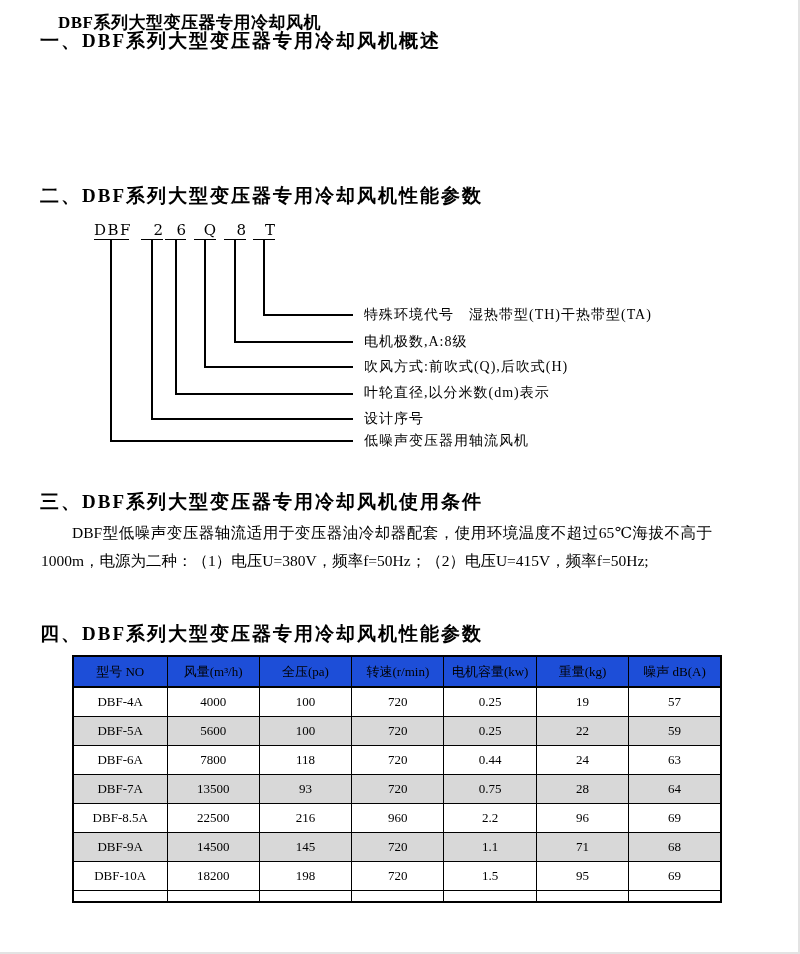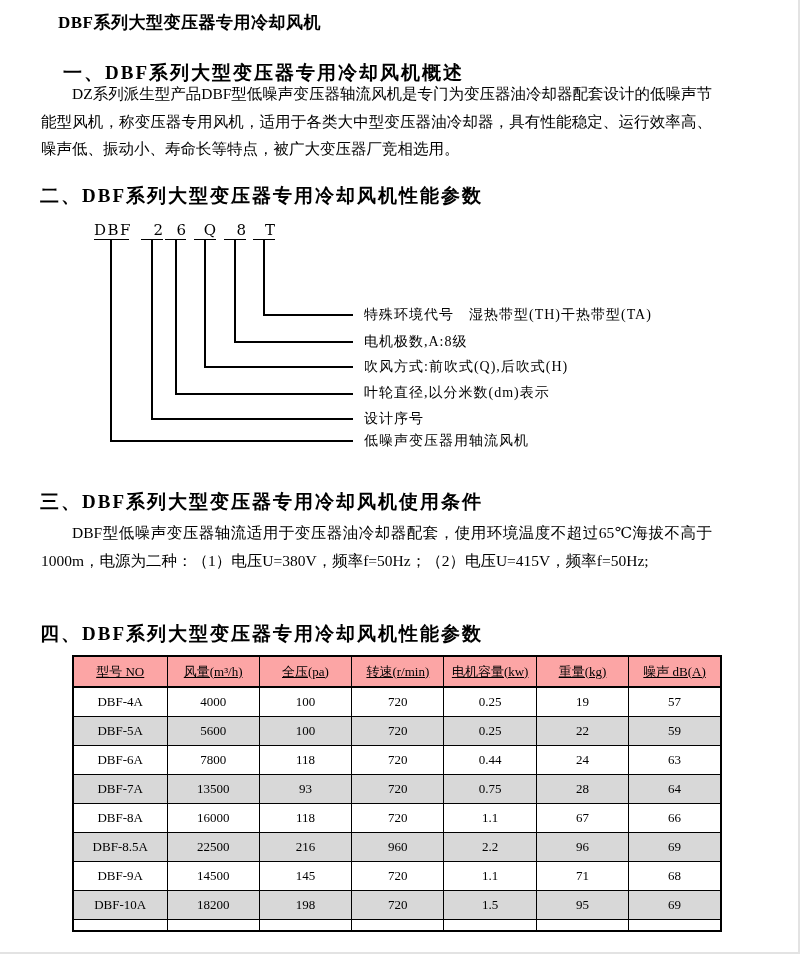--- a/index.html
+++ b/index.html
@@ -11,21 +11,21 @@
     border-right:2px solid #e3e3e3; border-bottom:2px solid #e3e3e3;
   }
   .doc-title {
     position:absolute; top:11px; left:58px;
     font-size:17px; font-weight:bold; letter-spacing:0.5px; white-space:nowrap;text-align:right;
   }
   .sec-heading {
     position:absolute; left:40px;
     font-size:19px; font-weight:bold; letter-spacing:2px; white-space:nowrap;
   }
-  .sh1 { top:60px;margin-left:23px; }
+  .sh1 { top:28px; }
   .sh2 { top:183px; }
   .sh3 { top:489px; }
   .sh4 { top:621px; }
   .para {
     position:absolute; left:41px; width:671px;
     font-size:15.5px; line-height:27.5px;
     text-align:justify; text-indent:2em;
   }
   .para1 { top:80px; }
   .para3 { top:519px; }
@@ -77,35 +77,34 @@
   }
   table.perf {
     border-collapse:collapse; table-layout:fixed; width:650px;
     border:2px solid #000; font-size:13px;
   }
   table.perf th, table.perf td {
     border:1px solid #000; text-align:center; vertical-align:middle;
     font-weight:normal; padding:0; overflow:hidden; white-space:nowrap;
   }
   table.perf thead th {
-    height:31px; background:#fca5a5; border-bottom:2.5px solid #000;text-decoration:underline;
+    height:31px; background:#1d4ed8; border-bottom:2.5px solid #000;
   }
   table.perf tbody td { height:29px; background:#ffffff; }
   table.perf tbody tr:nth-child(even) td { background:#d8d8d8; }
   table.perf tbody tr.partial td { height:12px; background:#ffffff; }
 </style>
 </head>
 <body>
 
 <div class="page">
 
   <div class="doc-title">DBF系列大型变压器专用冷却风机</div>
 
   <div class="sec-heading sh1">一、DBF系列大型变压器专用冷却风机概述</div>
-  <p class="para para1">DZ系列派生型产品DBF型低噪声变压器轴流风机是专门为变压器油冷却器配套设计的低噪声节能型风机，称变压器专用风机，适用于各类大中型变压器油冷却器，具有性能稳定、运行效率高、噪声低、振动小、寿命长等特点，被广大变压器厂竞相选用。</p>
 
   <div class="sec-heading sh2">二、DBF系列大型变压器专用冷却风机性能参数</div>
 
   <div class="diagram">
     <span class="cp cp1">DBF</span>
     <span class="cp cp2">2</span>
     <span class="cp cp3">6</span>
     <span class="cp cp4">Q</span>
     <span class="cp cp5">8</span>
     <span class="cp cp6">T</span>
@@ -190,29 +189,20 @@
         <tr>
           <td>DBF-7A</td>
           <td>13500</td>
           <td>93</td>
           <td>720</td>
           <td>0.75</td>
           <td>28</td>
           <td>64</td>
         </tr>
         <tr>
-          <td>DBF-8A</td>
-          <td>16000</td>
-          <td>118</td>
-          <td>720</td>
-          <td>1.1</td>
-          <td>67</td>
-          <td>66</td>
-        </tr>
-        <tr>
           <td>DBF-8.5A</td>
           <td>22500</td>
           <td>216</td>
           <td>960</td>
           <td>2.2</td>
           <td>96</td>
           <td>69</td>
         </tr>
         <tr>
           <td>DBF-9A</td>

